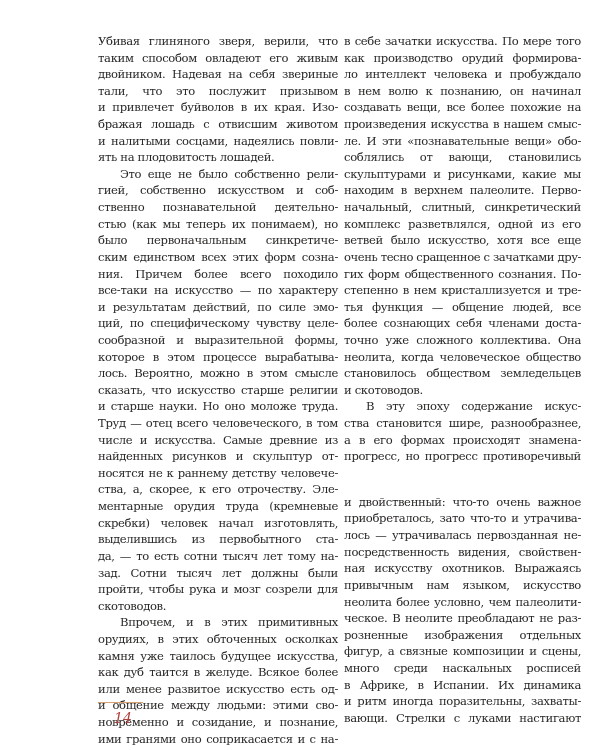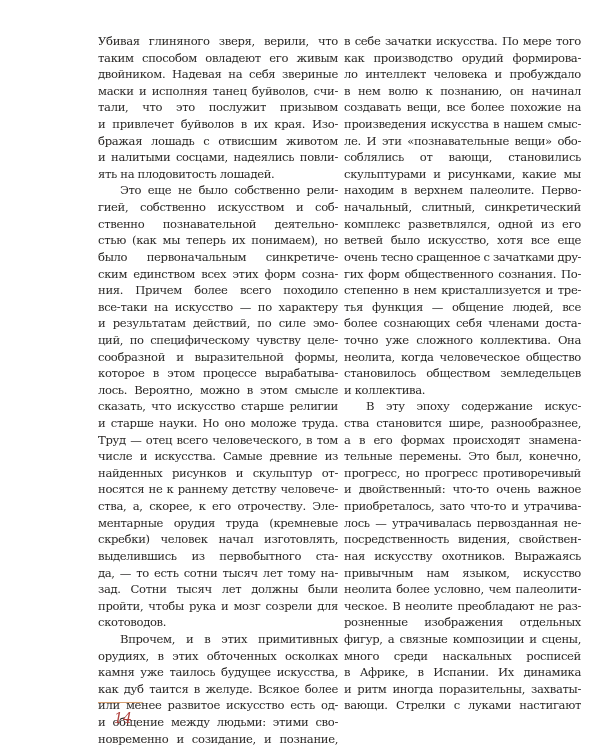--- a/index.html
+++ b/index.html
@@ -30,21 +30,20 @@
     font-family: "DejaVu Serif", serif; font-style: italic; font-size: 14px; color: #b0413e;
   }
 </style>
 </head>
 <body>
 
 <div class="col left" id="left-col">
     <span class="line" style="display: block;">Убивая глиняного зверя, верили, что</span>
     <span class="line" style="display: block;">таким способом овладеют его живым</span>
     <span class="line" style="display: block;">двойником. Надевая на себя звериные</span>
-    <span class="line" style="display: block;">маски и исполняя танец буйволов, счи-</span>
     <span class="line" style="display: block;">тали, что это послужит призывом</span>
     <span class="line" style="display: block;">и привлечет буйволов в их края. Изо-</span>
     <span class="line" style="display: block;">бражая лошадь с отвисшим животом</span>
     <span class="line" style="display: block;">и налитыми сосцами, надеялись повли-</span>
     <span class="line last" style="display: block;">ять на плодовитость лошадей.</span>
     <span class="line indent" style="display: block;">Это еще не было собственно рели-</span>
     <span class="line" style="display: block;">гией, собственно искусством и соб-</span>
     <span class="line" style="display: block;">ственно познавательной деятельно-</span>
     <span class="line" style="display: block;">стью (как мы теперь их понимаем), но</span>
     <span class="line" style="display: block;">было первоначальным синкретиче-</span>
@@ -94,27 +93,26 @@
     <span class="line" style="display: block;">комплекс разветвлялся, одной из его</span>
     <span class="line" style="display: block;">ветвей было искусство, хотя все еще</span>
     <span class="line" style="display: block; letter-spacing: -0.45px;">очень тесно сращенное с зачатками дру-</span>
     <span class="line" style="display: block;">гих форм общественного сознания. По-</span>
     <span class="line" style="display: block;">степенно в нем кристаллизуется и тре-</span>
     <span class="line" style="display: block;">тья функция — общение людей, все</span>
     <span class="line" style="display: block;">более сознающих себя членами доста-</span>
     <span class="line" style="display: block;">точно уже сложного коллектива. Она</span>
     <span class="line" style="display: block;">неолита, когда человеческое общество</span>
     <span class="line" style="display: block;">становилось обществом земледельцев</span>
-    <span class="line last" style="display: block;">и коллектива.</span>
+    <span class="line last" style="display: block;">и скотоводов.</span>
     <span class="line indent" style="display: block;">В эту эпоху содержание искус-</span>
     <span class="line" style="display: block;">ства становится шире, разнообразнее,</span>
     <span class="line" style="display: block;">а в его формах происходят знамена-</span>
-    <span class="line" style="display: block;">тельные перемены. Это был, конечно,</span>
     <span class="line" style="display: block;">прогресс, но прогресс противоречивый</span>
-    <span class="line" style="display: block;">и двойственный: что-то очень важное</span>
+    <span class="line" style="display: block; margin-top: 29px;">и двойственный: что-то очень важное</span>
     <span class="line" style="display: block;">приобреталось, зато что-то и утрачива-</span>
     <span class="line" style="display: block;">лось — утрачивалась первозданная не-</span>
     <span class="line" style="display: block;">посредственность видения, свойствен-</span>
     <span class="line" style="display: block;">ная искусству охотников. Выражаясь</span>
     <span class="line" style="display: block;">привычным нам языком, искусство</span>
     <span class="line" style="display: block;">неолита более условно, чем палеолити-</span>
     <span class="line" style="display: block;">ческое. В неолите преобладают не раз-</span>
     <span class="line" style="display: block;">розненные изображения отдельных</span>
     <span class="line" style="display: block;">фигур, а связные композиции и сцены,</span>
     <span class="line" style="display: block;">много среди наскальных росписей</span>

